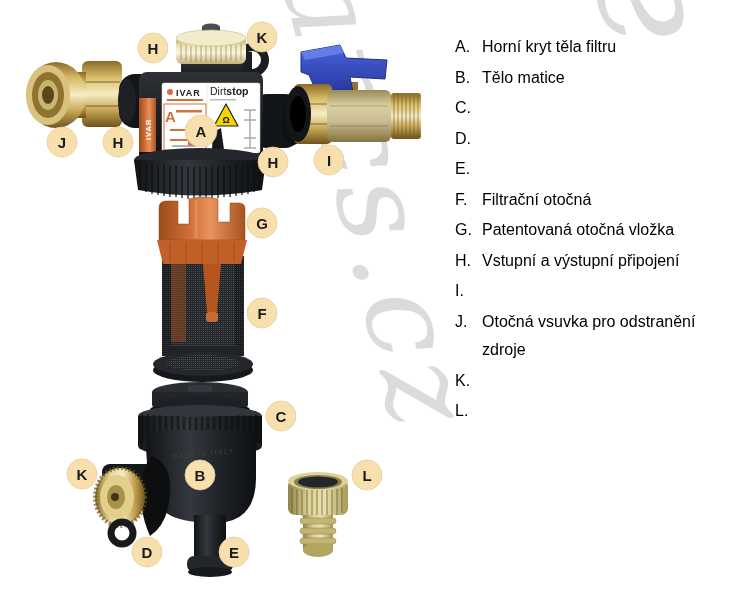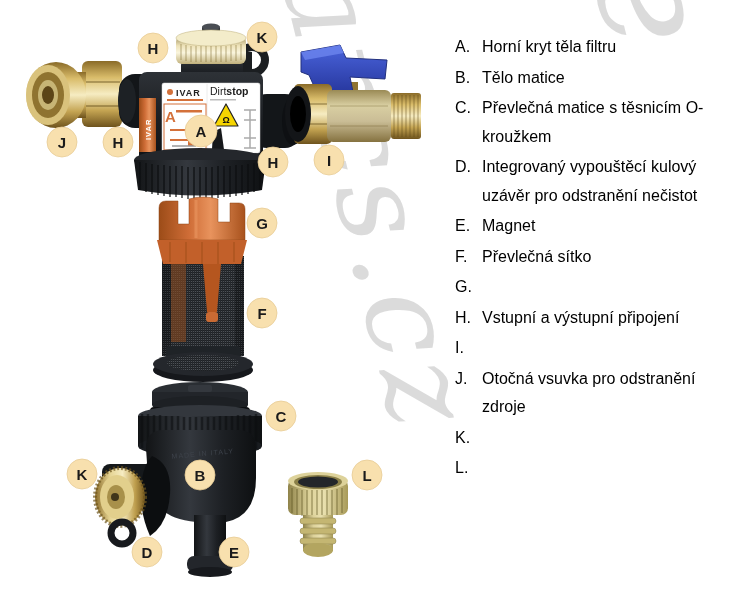--- a/index.html
+++ b/index.html
@@ -297,36 +297,34 @@
     <div class="legend-item">
         <span class="legend-letter">A.</span>
         <span class="legend-text">Horní kryt těla filtru</span>
       </div>
     <div class="legend-item">
         <span class="legend-letter">B.</span>
         <span class="legend-text">Tělo matice</span>
       </div>
     <div class="legend-item">
         <span class="legend-letter">C.</span>
-        <span class="legend-text">Převlečná matice s těsnicím O-kroužkem</span>
       </div>
     <div class="legend-item">
         <span class="legend-letter">D.</span>
-        <span class="legend-text">Integrovaný vypouštěcí kulový uzávěr pro odstranění nečistot</span>
       </div>
     <div class="legend-item">
         <span class="legend-letter">E.</span>
-        <span class="legend-text">Magnet</span>
       </div>
     <div class="legend-item">
         <span class="legend-letter">F.</span>
-        <span class="legend-text">Převlečná sítko</span>
+        <span class="legend-text">Filtrační otočná</span>
       </div>
     <div class="legend-item">
         <span class="legend-letter">G.</span>
+        <span class="legend-text">Patentovaná otočná vložka</span>
       </div>
     <div class="legend-item">
         <span class="legend-letter">H.</span>
         <span class="legend-text">Vstupní a výstupní připojení</span>
       </div>
     <div class="legend-item">
         <span class="legend-letter">I.</span>
       </div>
     <div class="legend-item">
         <span class="legend-letter">J.</span>

